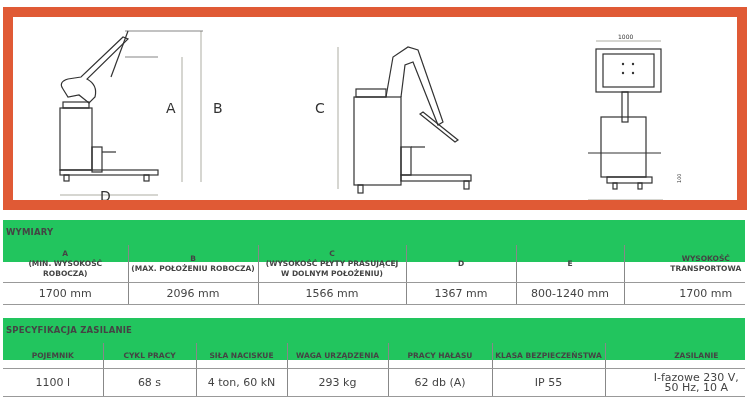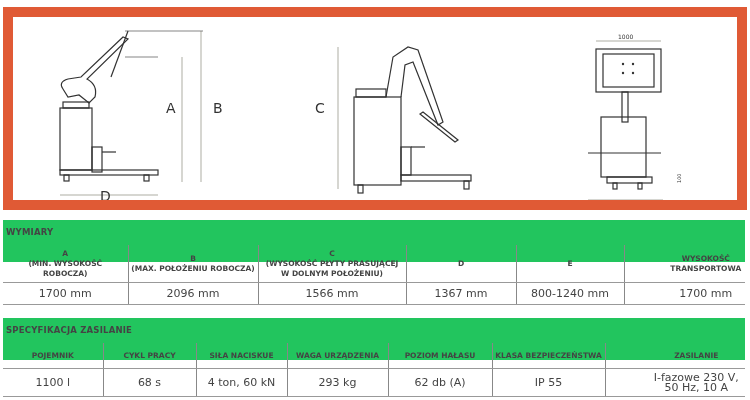--- a/index.html
+++ b/index.html
@@ -127,21 +127,21 @@
       <col style="width:104px">
       <col style="width:113px">
       <col style="width:140px">
     </colgroup>
   <tbody>
       <tr>
     <th>POJEMNIK</th>
     <th>CYKL PRACY</th>
     <th>SIŁA NACISKUE</th>
     <th>WAGA URZĄDZENIA</th>
-    <th>POZIOM HAŁASU</th>
+    <th>PRACY HAŁASU</th>
     <th>KLASA BEZPIECZEŃSTWA</th>
     <th>ZASILANIE</th>
   </tr>
   <tr>
     <td>1100 l</td>
     <td>68 s</td>
     <td>4 ton, 60 kN</td>
     <td>293 kg</td>
     <td>62 db (A)</td>
     <td>IP 55</td>

